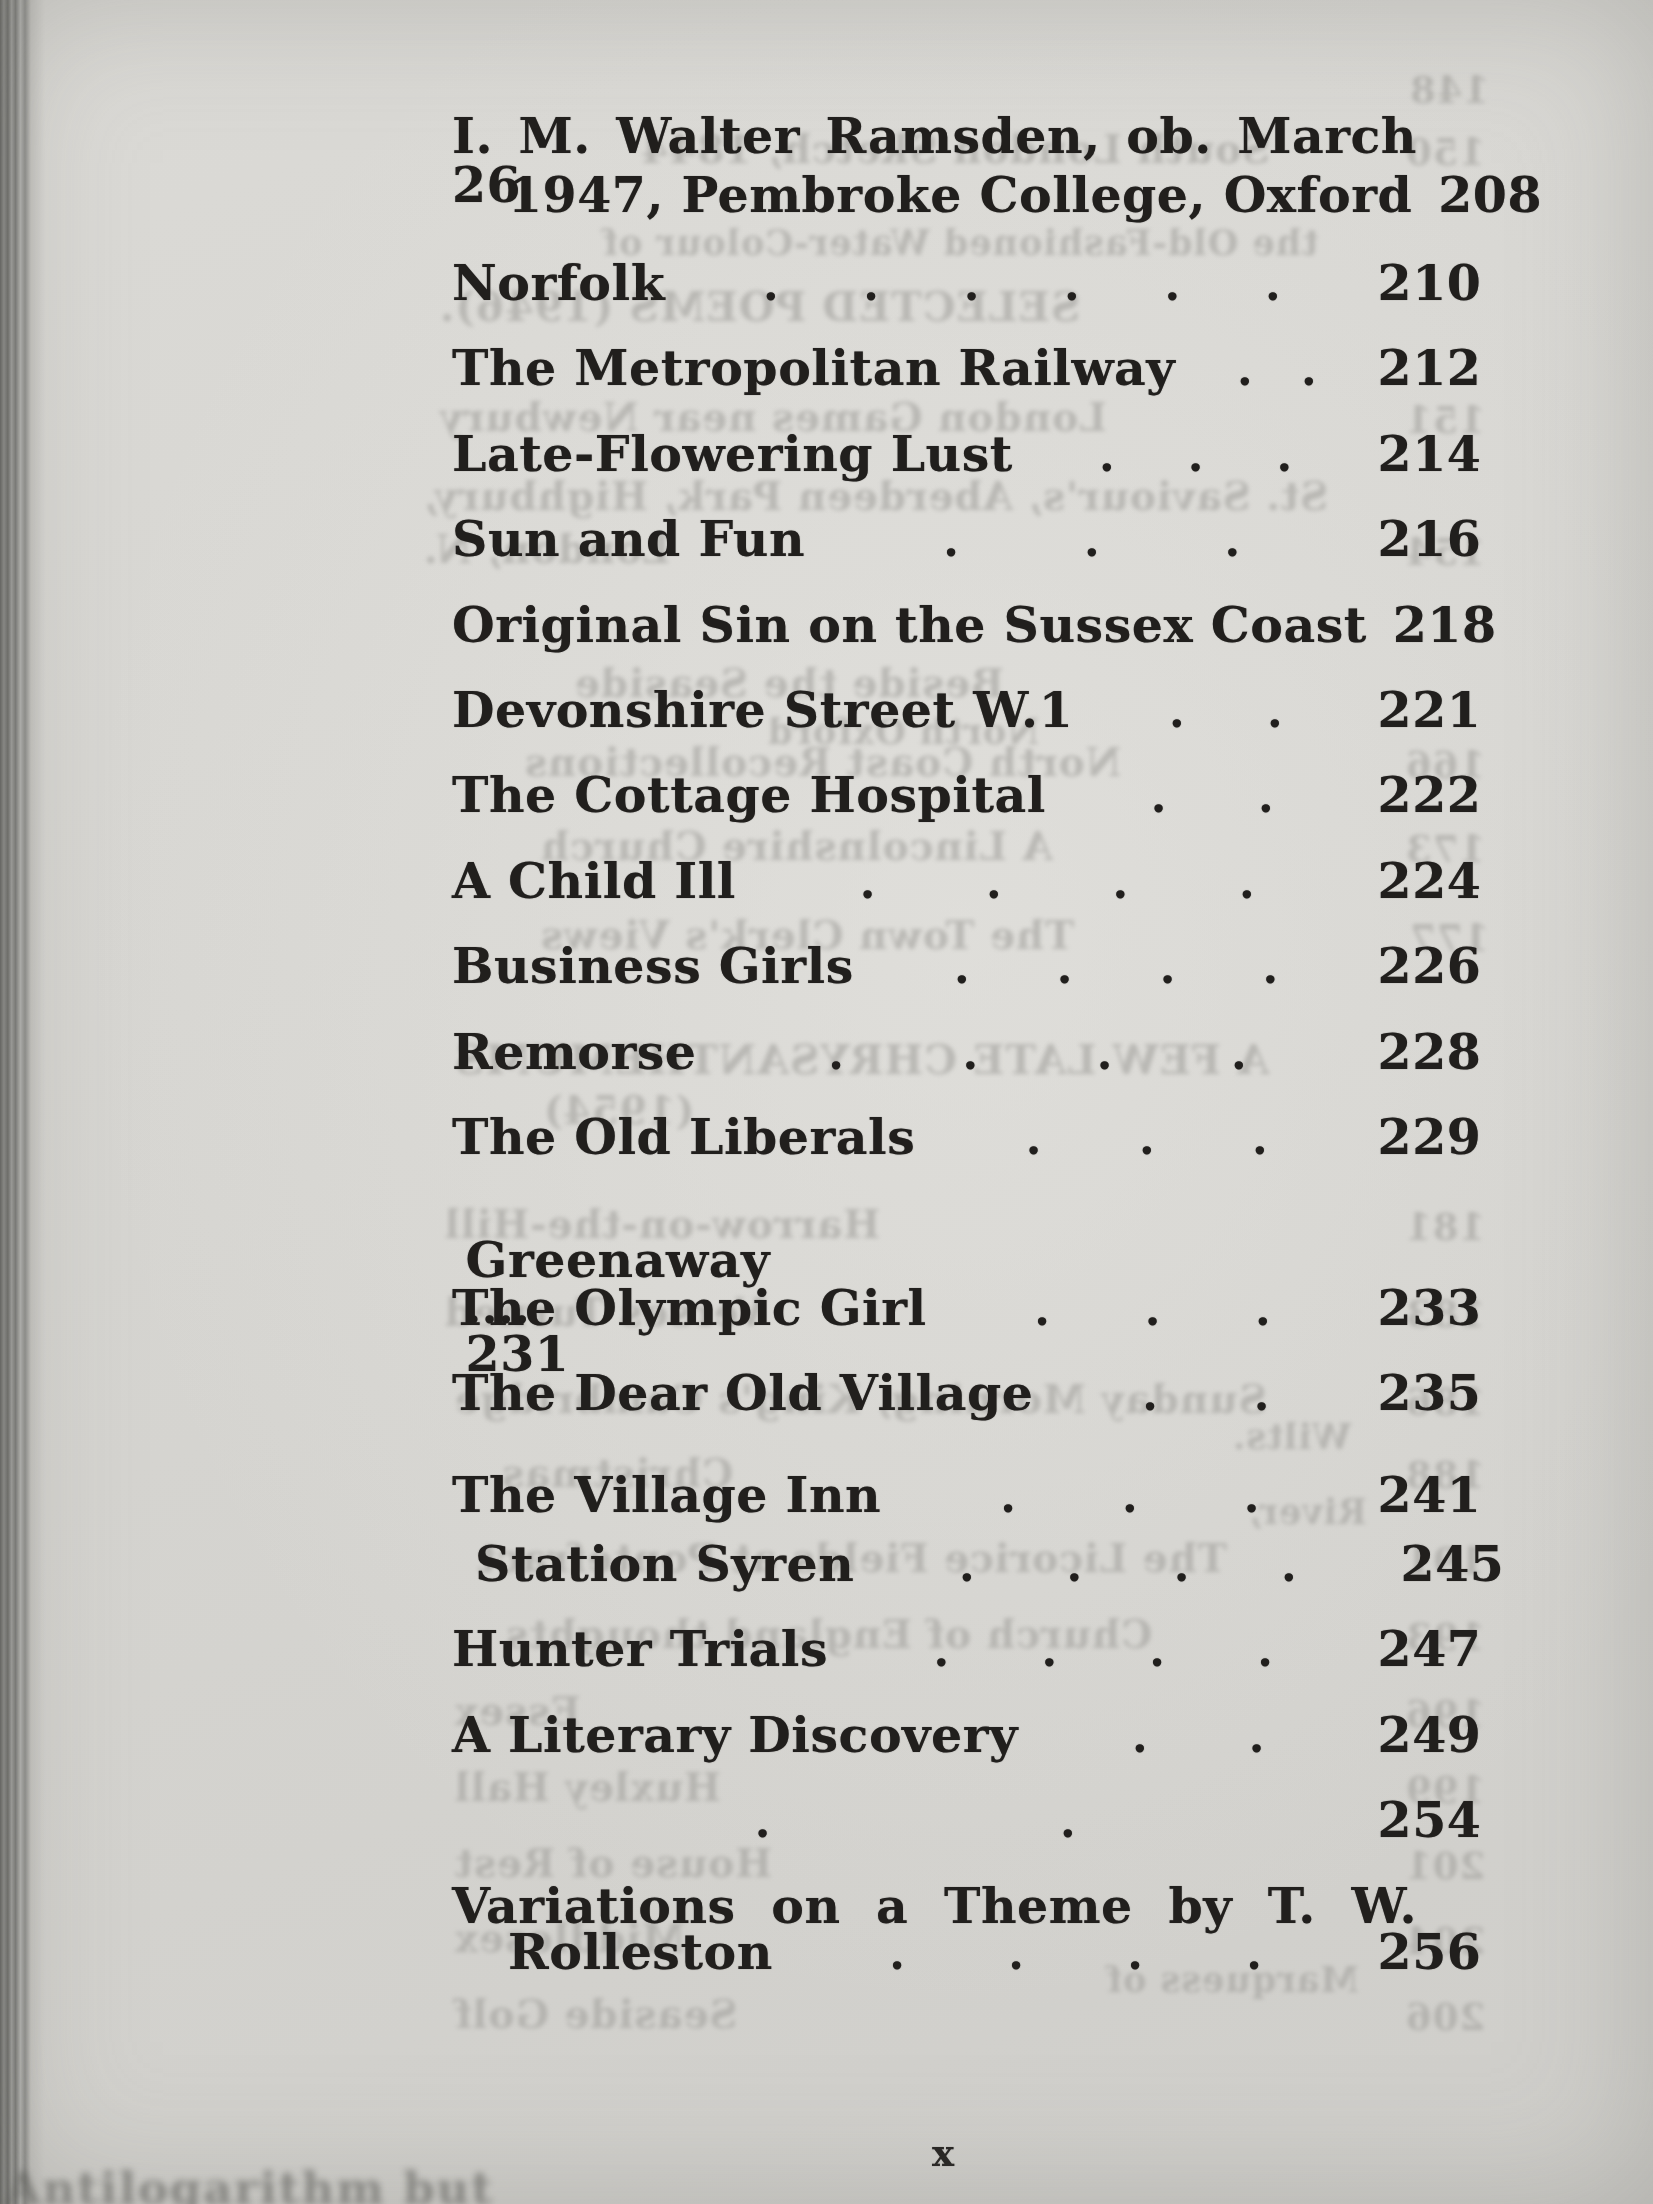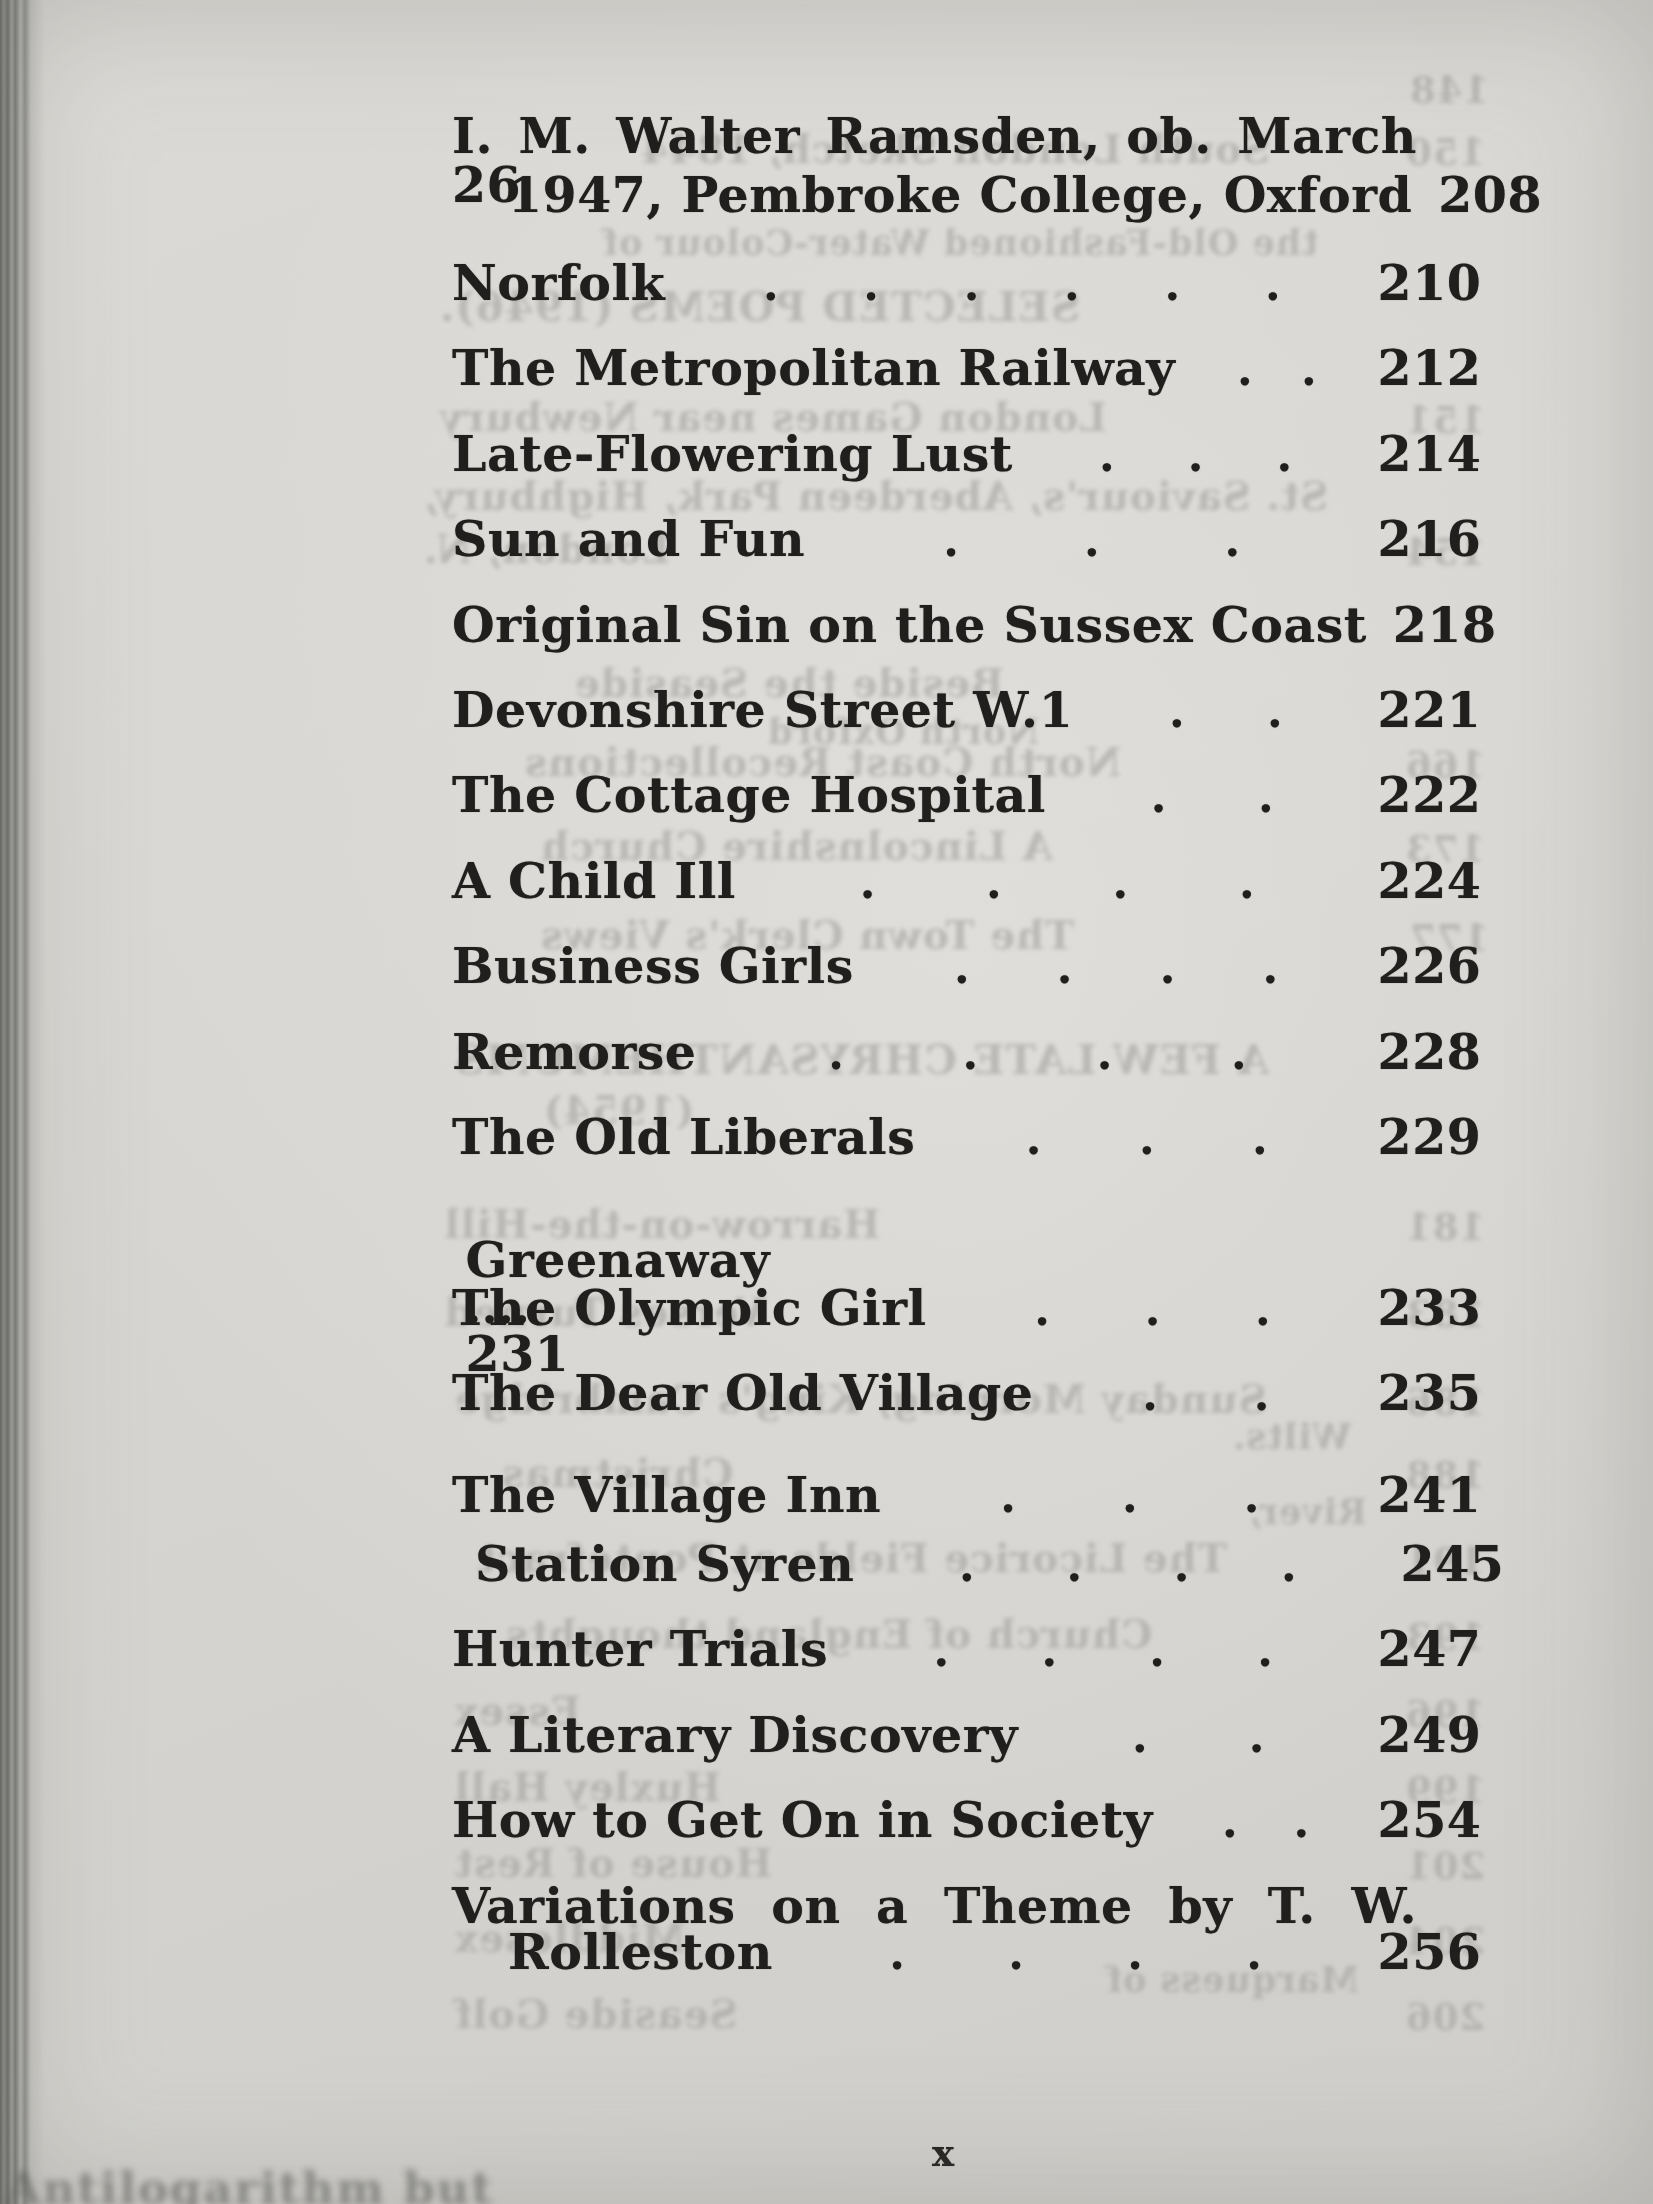--- a/index.html
+++ b/index.html
@@ -288,21 +288,20 @@
       </div>
       <div class="toc-row" style="top: 1711px;">
         <span class="title">A Literary Discovery</span>
         <span class="leader">
           <span class="dot">.</span>
           <span class="dot">.</span>
         </span>
         <span class="pagenum">249</span>
       </div>
       <div class="toc-row" style="top: 1796px;">
-        <span class="title">How to Get On in Society</span>
         <span class="leader">
           <span class="dot">.</span>
           <span class="dot">.</span>
         </span>
         <span class="pagenum">254</span>
       </div>
       <div class="toc-row justify" style="top: 1882px;">
         <span class="title">Variations on a Theme by T. W.</span>
         <span class="leader"></span>
         <span class="pagenum"></span>

